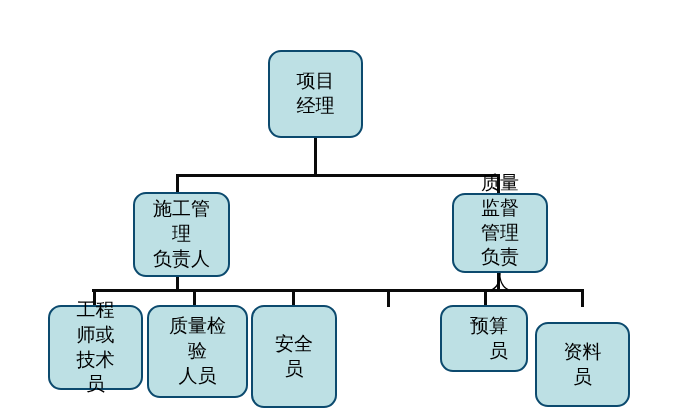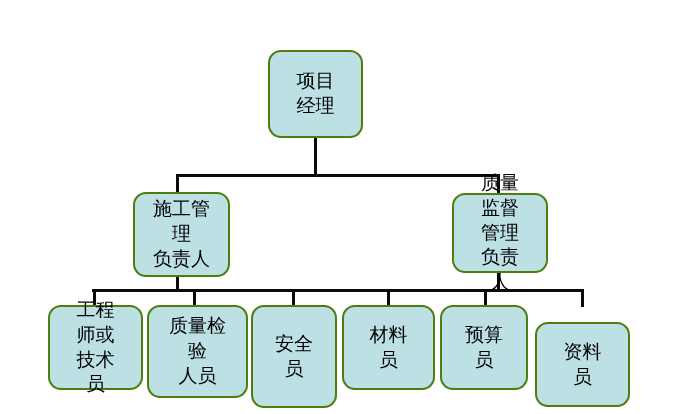--- a/index.html
+++ b/index.html
@@ -8,21 +8,21 @@
     width: 699px;
     height: 414px;
     background: #ffffff;
     overflow: hidden;
     font-family: "Liberation Serif", "DejaVu Serif", serif;
   }
   .node {
     position: absolute;
     box-sizing: border-box;
     background: #bde0e4;
-    border: 2px solid #4d7c0f;
+    border: 2px solid #0c4a6e;
     border-radius: 13px;
     display: flex;
     align-items: center;
     justify-content: center;
     text-align: center;
     white-space: pre-line;
     font-size: 19px;
     line-height: 1.3;
     color: #000000;
     padding: 18px;
@@ -34,21 +34,21 @@
   
   #n-root { left: 268px; top: 50px;  width: 95px;  height: 88px; }
   
   #n-l2a  { left: 133px; top: 192px; width: 97px;  height: 85px; }
   #n-l2b  { left: 452px; top: 193px; width: 96px;  height: 80px; font-family: Liberation Serif, serif; }
   
   #n-s1   { left: 48px;  top: 305px; width: 95px;  height: 85px; }
   #n-s2   { left: 147px; top: 305px; width: 101px; height: 93px; text-align: center; }
   #n-s3   { left: 251px; top: 305px; width: 86px;  height: 103px; }
   #n-s4   { left: 342px; top: 305px; width: 93px;  height: 85px; }
-  #n-s5   { left: 440px; top: 305px; width: 88px;  height: 85px; }
+  #n-s5   { left: 440px; top: 305px; width: 88px;  height: 67px; text-align: right; }
   #n-s6   { left: 535px; top: 305px; width: 95px;  height: 85px; margin-top: 17px; }
 
   
   #c-v1 { left: 314px; top: 136px; height: 41px; }
   #c-h1 { left: 176px; top: 174px; width: 324px; }
   #c-v2 { left: 176px; top: 174px; height: 20px; }
   #c-v3 { left: 497px; top: 174px; height: 21px; }
   
   #c-v4 { left: 176px; top: 266px; height: 26px; }
   #c-v5 { left: 497px; top: 271px; height: 21px; }
@@ -89,19 +89,18 @@
 人</div>
 
   <div class="node" id="n-s1">工程师或
 技术员</div>
 
   <div class="node" id="n-s2">质量检验
 人员</div>
 
   <div class="node" id="n-s3">安全员</div>
 
-  <div class="node" id="n-s4">材料员</div>
 
   <div class="node" id="n-s5">预算员</div>
 
   <div class="node" id="n-s6">资料员</div>
 
 </div>
 
 </body></html>

